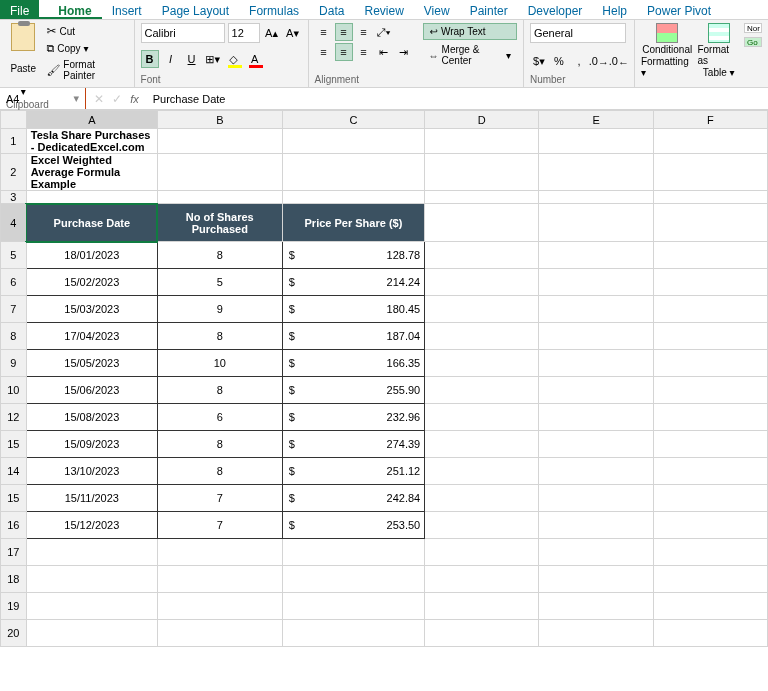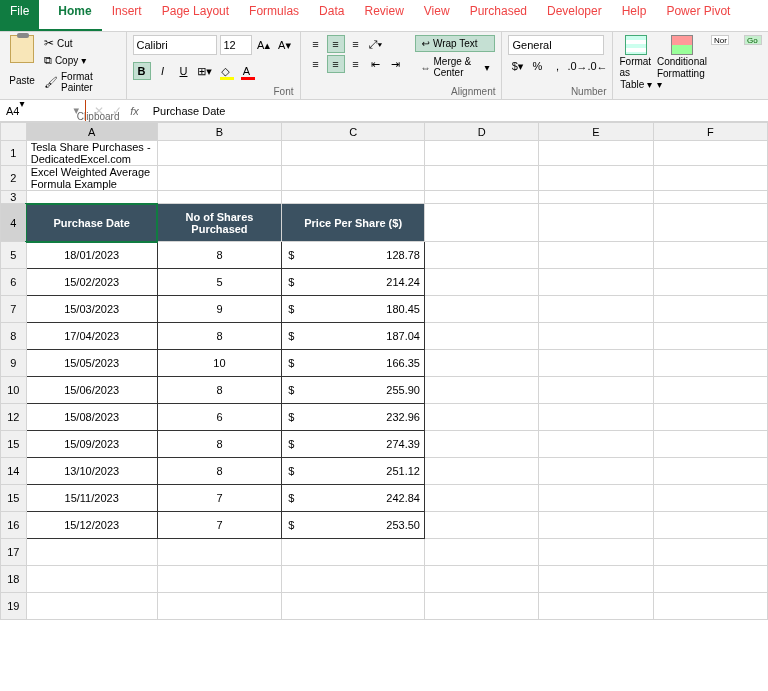--- a/index.html
+++ b/index.html
@@ -1,27 +1,27 @@
 <!DOCTYPE html>
 <html><head>
 <meta charset="utf-8">
 <style>
 * { box-sizing: border-box; margin: 0; padding: 0; font-family: "Segoe UI", Arial, sans-serif; }
 body { background: #fff; font-size: 12px; overflow: hidden; width: 768px; height: 691px; }
 
 
-.tabs { display: flex; background: #fff; border-bottom: 1px solid #d4d4d4; height: 32px; }
-.tab { padding: 4px 10px; font-size: 12px; cursor: pointer; color: #ef4444; }
+.tabs { display: flex; background: #fff; border-bottom: 1px solid #d4d4d4; height: 20px; }
+.tab { padding: 4px 10px; font-size: 12px; cursor: pointer; color: #0369a1; }
 .tab.file { background: #107c41; color: #fff; font-weight: 400; }
 .tab.active { border-bottom: 2px solid #107c41; color: #107c41; font-weight: 600; padding-left: 19px; }
 
 
 .ribbon { display: flex; background: #f3f3f3; border-bottom: 1px solid #d4d4d4; height: 68px; }
 .group { border-right: 1px solid #d4d4d4; padding: 3px 6px 0 6px; display: flex; flex-direction: column; justify-content: space-between; }
-.group-label { text-align: right; font-size: 10px; color: #666; padding: 2px 0; }
+.group-label { text-align: left; font-size: 10px; color: #666; padding: 2px 0; }
 .group-body { display: flex; align-items: flex-start; gap: 4px; flex: 1; }
 
 
 .paste-btn { display: flex; flex-direction: column; align-items: center; width: 36px; font-size: 10px; gap: 12px; }
 .paste-icon { width: 24px; height: 28px; background: #f8e6b8; border: 1px solid #c4a456; position: relative; }
 .paste-icon::before { content:""; position:absolute; top:-3px; left:6px; width:12px; height:5px; background:#888; border-radius:2px; }
 .clip-col { display: flex; flex-direction: column; gap: 2px; font-size: 10px; }
 .clip-item { display: flex; align-items: center; gap: 3px; cursor: pointer; padding: 1px 2px; }
 .scissors { font-size: 12px; }
 .copy-ic { font-size: 11px; }
@@ -36,28 +36,28 @@
 .btn-sm.active { background: #c5e0d3; border-color: #7fb896; }
 
 
 .align-rows { display: flex; flex-direction: column; gap: 2px; }
 .align-row { display: flex; gap: 2px; }
 .wrap-merge { display: flex; flex-direction: column; gap: 2px; margin-left: 6px; }
 .wrap-btn { background: #c5e0d3; border: 1px solid #7fb896; padding: 2px 6px; font-size: 10px; display: flex; align-items: center; gap: 3px; cursor: pointer; }
 .merge-btn { padding: 2px 6px; font-size: 10px; display: flex; align-items: center; gap: 3px; cursor: pointer; }
 
 
-.num-col { display: flex; flex-direction: column; gap: 2px; }
+.num-col { display: flex; flex-direction: column; gap: 9px; }
 .num-select { width: 96px; height: 20px; border: 1px solid #ccc; font-size: 11px; background: #fff; padding: 0 3px; }
 
 
 .styles-col { display: flex; flex-direction: column; align-items: center; font-size: 10px; gap: 1px; cursor: pointer; }
 .cond-ic { width: 22px; height: 20px; border: 1px solid #888; background: linear-gradient(#f99, #f99 50%, #9f9 50%); }
 .table-ic { width: 22px; height: 20px; border: 1px solid #4a7; background: repeating-linear-gradient(#cfe, #cfe 4px, #fff 4px, #fff 8px); }
-.cell-styles { display:flex; gap:15px; }
+.cell-styles { display:flex; flex-direction:column; gap:4px; }
 .cs-box { width: 18px; height: 10px; }
 
 
 .namebar { display: flex; border-bottom: 1px solid #d4d4d4; height: 22px; background: #fff; align-items: center; }
 .namebox { width: 86px; border-right: 1px solid #c2410c; padding: 0 6px; font-size: 11px; display: flex; align-items: center; justify-content: space-between; height: 100%; }
 .fx-btns { display: flex; gap: 8px; padding: 0 8px; color: #888; align-items: center; }
 .fx-label { font-style: italic; font-size: 11px; color: #666; }
 .formula-input { flex: 1; padding: 0 6px; font-size: 11px; border: none; outline: none; height: 100%; }
 
 
@@ -69,21 +69,21 @@
 .grid td { padding: 0 4px; height: 20px; }
 .corner { width: 26px; background: #f0f0f0; }
 
 
 .colA { width: 132px; }
 .colB { width: 128px; }
 .colC { width: 148px; }
 .colD, .colE, .colF { width: 120px; }
 
 
-.title-cell { font-weight: normal; font-size: 12px; }
+.title-cell { font-weight: bold; font-size: 12px; }
 .hdr-cell { background: #3b5161 !important; color: #fff; font-weight: bold; text-align: center; height: 38px !important; }
 .data-cell { text-align: center; border: 1px solid #333 !important; height: 27px !important; }
 .price-cell { text-align: right; padding-right: 8px; border: 1px solid #333 !important; height: 27px !important; position: relative; }
 .price-cell .dollar { position: absolute; left: 6px; }
 .selected-cell { outline: 2px solid #107c41; outline-offset: -1px; }
 .selected-hdr { background: #d2d2d2 !important; }
 .tall { height: 27px !important; }
 .halftall { height: 12px !important; }
 </style>
 </head>
@@ -91,21 +91,21 @@
 
 <div class="tabs">
   <div class="tab file">File</div>
   <div class="tab active">Home</div>
   <div class="tab">Insert</div>
   <div class="tab">Page Layout</div>
   <div class="tab">Formulas</div>
   <div class="tab">Data</div>
   <div class="tab">Review</div>
   <div class="tab">View</div>
-  <div class="tab">Purchased</div>
+  <div class="tab">Painter</div>
   <div class="tab">Developer</div>
   <div class="tab">Help</div>
   <div class="tab">Power Pivot</div>
 </div>
 
 <div class="ribbon">
 
   <div class="group">
     <div class="group-body">
       <div class="paste-btn">
@@ -196,28 +196,28 @@
           <span class="btn-sm">.0←</span>
         </div>
       </div>
     </div>
     <div class="group-label">Number</div>
   </div>
 
   <div class="group" style="border-right:none">
     <div class="group-body">
       <div class="styles-col">
+        <div class="cond-ic"></div>
+        <span>Conditional</span>
+        <span><span>Formatting</span> ▾</span>
+      </div>
+      <div class="styles-col">
         <div class="table-ic"></div>
         <span>Format as</span>
         <span><span>Table</span> ▾</span>
-      </div>
-      <div class="styles-col">
-        <div class="cond-ic"></div>
-        <span>Conditional</span>
-        <span><span>Formatting</span> ▾</span>
       </div>
       <div class="cell-styles">
         <div class="cs-box" style="background:#fff;border:1px solid #ccc;font-size:8px;padding:0 2px">Nor</div>
         <div class="cs-box" style="background:#c6efce;border:1px solid #ccc;font-size:8px;padding:0 2px;color:#006100">Go</div>
       </div>
     </div>
     <div class="group-label">&nbsp;</div>
   </div>
 </div>
 
@@ -412,15 +412,24 @@
         </tr>
         <tr>
           <td class="rowhdr">19</td>
           <td class="tall"></td>
           <td class="tall"></td>
           <td class="tall"></td>
           <td class="tall"></td>
           <td class="tall"></td>
           <td class="tall"></td>
         </tr>
+        <tr>
+          <td class="rowhdr">20</td>
+          <td class="tall"></td>
+          <td class="tall"></td>
+          <td class="tall"></td>
+          <td class="tall"></td>
+          <td class="tall"></td>
+          <td class="tall"></td>
+        </tr>
       </tbody>
 </table>
 </div>
 
 </body></html>

